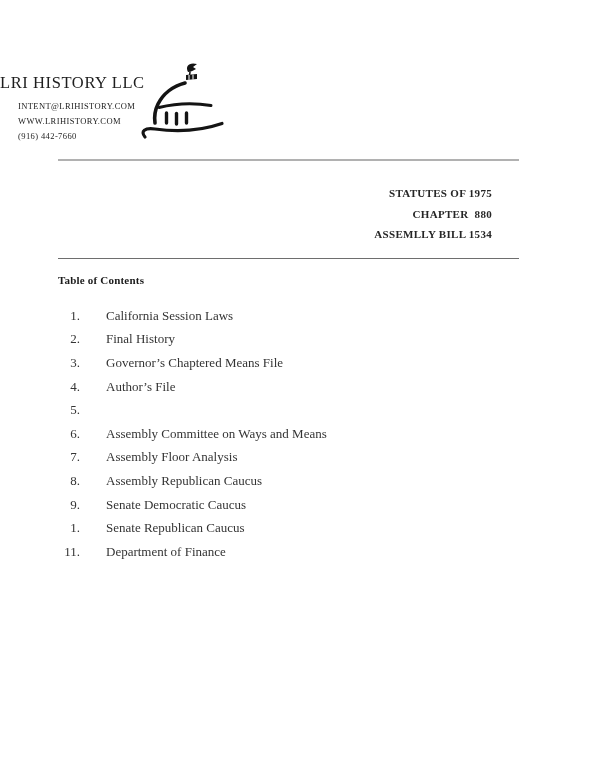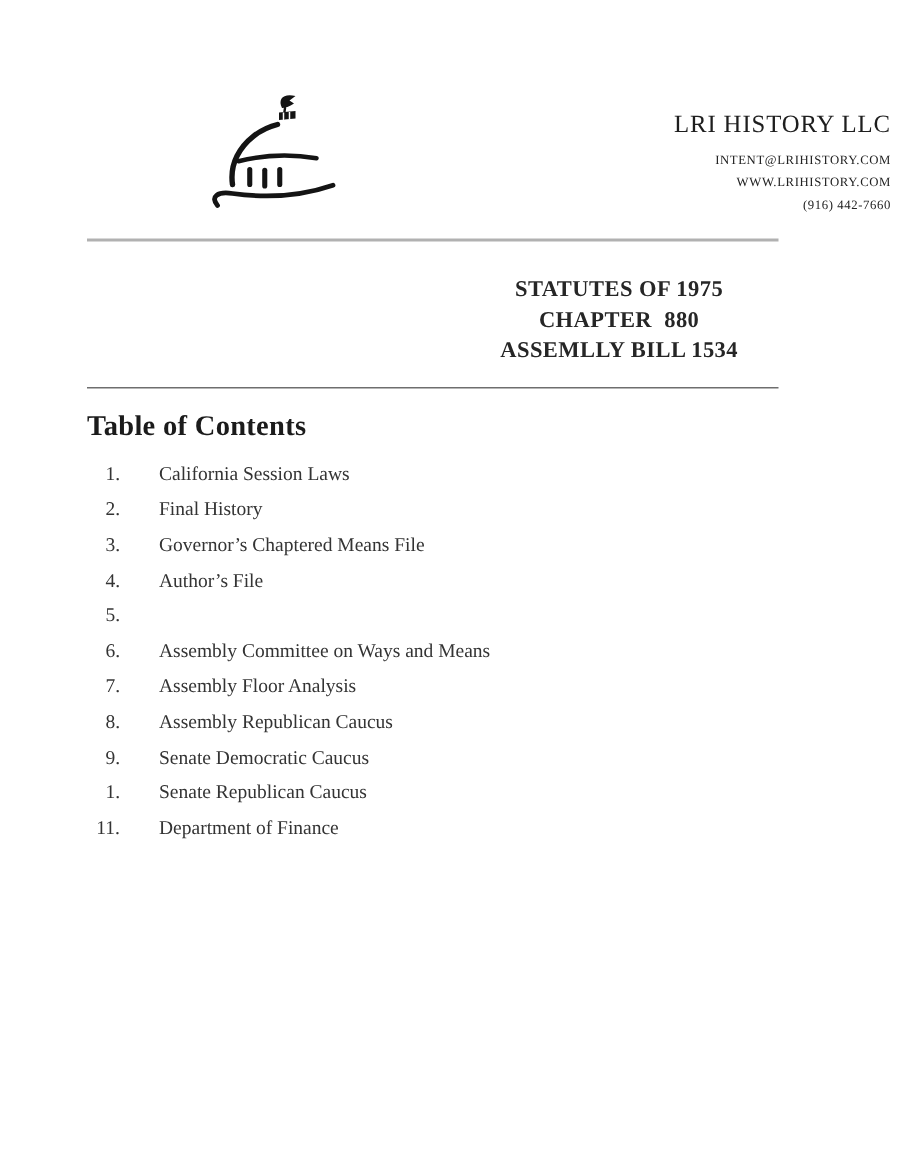--- a/index.html
+++ b/index.html
@@ -19,21 +19,21 @@
     left: 135px;
     top: 60px;
     width: 95px;
     height: 85px;
   }
   .company-block {
     position: absolute;
     left: 0;
     right: 6px;
     top: 73px;
-    text-align: right;
+    text-align: left;
   }
   .company-name {
     font-size: 16.5px;
     letter-spacing: 0.6px;
     color: #1e1e1e;
     margin-bottom: 9px;
   }
   .contact-line {
     font-size: 8.5px;
     letter-spacing: 0.4px;
@@ -58,35 +58,35 @@
     width: 461px;
     height: 1px;
     background: #6e6e6e;
   }
 
   
   .statutes {
     position: absolute;
     top: 183px;
     right: 108px;
-    text-align: center;
+    text-align: right;
     font-weight: bold;
-    font-size: 15px;
+    font-size: 11px;
     line-height: 20.5px;
     letter-spacing: 0.3px;
     color: #262626;
   }
   .pre { white-space: pre; }
 
   
   .toc-title {
     position: absolute;
     left: 58px;
     top: 274px;
-    font-size: 19px;
+    font-size: 11px;
     font-weight: bold;
     letter-spacing: 0.2px;
     color: #1b1b1b;
   }
   .toc-list {
     position: absolute;
     left: 47px;
     top: 304px;
     margin: 0;
     padding: 0;

